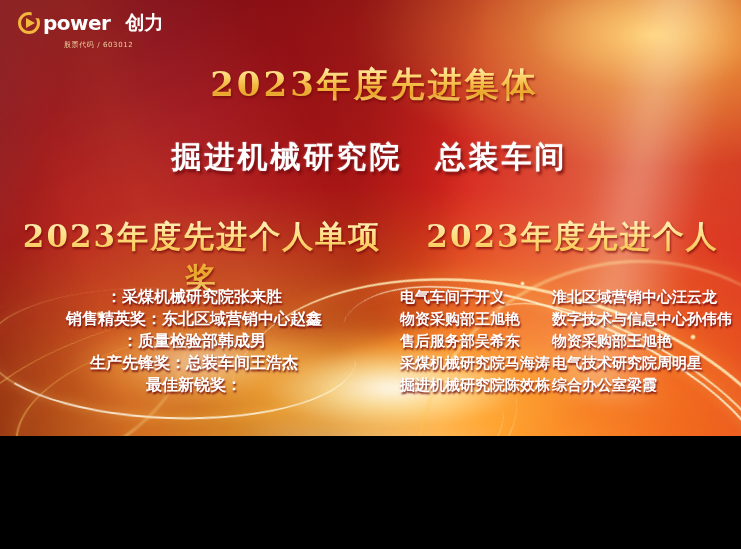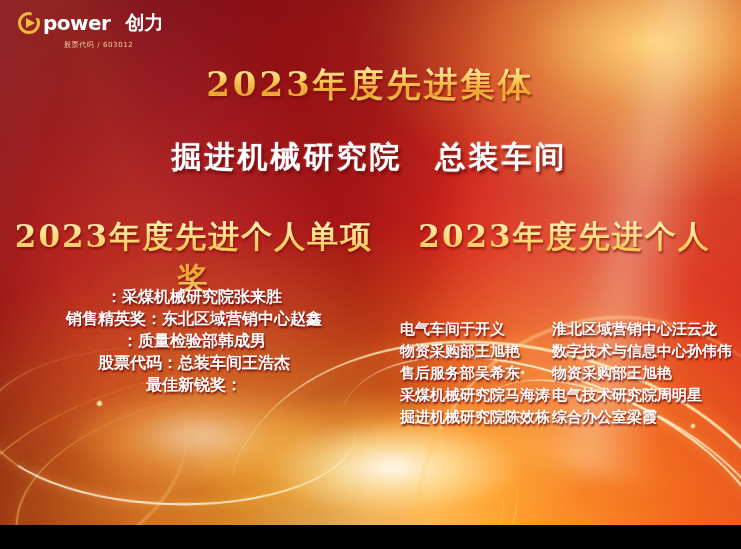--- a/index.html
+++ b/index.html
@@ -1,21 +1,21 @@
 <!DOCTYPE html>
 <html lang="zh"><head>
 <meta charset="utf-8">
 <title>2023年度先进集体</title>
 <style>
   html,body{margin:0;padding:0;background:#000;}
   *{box-sizing:border-box;}
 
   #poster{
     position:relative;
-    width:741px;height:525px;
+    width:741px;height:436px;
     overflow:hidden;
     font-family:"DejaVu Sans","Liberation Sans",sans-serif;
     background:#c1111b;
     padding-left:32px;
   }
 
   
   .bg-base{
     position:absolute;inset:0;
     background:
@@ -173,20 +173,21 @@
     margin-top:4px;margin-left:46px;opacity:.95;
   }
 
   
   .gold{
     background:linear-gradient(180deg,#fff4c6 0%,#ffd978 28%,#f2b63f 52%,#e8a62c 70%,#fbe29a 100%);
     -webkit-background-clip:text;background-clip:text;
     -webkit-text-fill-color:transparent;color:transparent;
     text-shadow:none;
     filter:drop-shadow(1px 2px 1px rgba(120,8,10,.75));
+    margin-left:8px;
   }
   .title-main{
     position:absolute;top:62px;left:0;right:0;text-align:center;
     font-size:34px;font-weight:700;letter-spacing:3px;
     font-family:"DejaVu Serif","Liberation Serif",serif;
   }
   .title-sub{
     position:absolute;top:137px;left:0;right:2px;text-align:center;
     font-size:30px;font-weight:700;color:#ffffff;letter-spacing:3px;
     font-family:"DejaVu Serif","Liberation Serif",serif;
@@ -207,21 +208,21 @@
     font-size:31px;font-weight:700;letter-spacing:2px;
     font-family:"DejaVu Serif","Liberation Serif",serif;
   }
 
   
   .lists{
     position:absolute;top:286px;left:0;right:0;
     display:flex;
   }
   .col-left{width:388px;}
-  .col-right{flex:1;margin-top:32px;}
+  .col-right{flex:1;}
   .award-row{
     display:flex;justify-content:center;align-items:baseline;
     height:22px;line-height:22px;
     font-size:16px;font-weight:700;color:#ffffff;
     font-family:"DejaVu Serif","Liberation Serif",serif;
     text-shadow:1px 2px 2px rgba(110,6,10,.9);
     white-space:nowrap;
   }
   .award-label{text-align:right;}
   .award-sep{}
@@ -294,21 +295,21 @@
       <div class="award-row">
         <span class="award-label">销售精英奖</span>
         <span class="award-sep">：</span>
         <span class="award-name">东北区域营销中心赵鑫</span>
       </div>
       <div class="award-row">
         <span class="award-sep">：</span>
         <span class="award-name">质量检验部韩成男</span>
       </div>
       <div class="award-row">
-        <span class="award-label">股票代码</span>
+        <span class="award-label">生产先锋奖</span>
         <span class="award-sep">：</span>
         <span class="award-name">总装车间王浩杰</span>
       </div>
       <div class="award-row">
         <span class="award-label">最佳新锐奖</span>
         <span class="award-sep">：</span>
       </div>
     </div>
 
     <div class="col-right">

